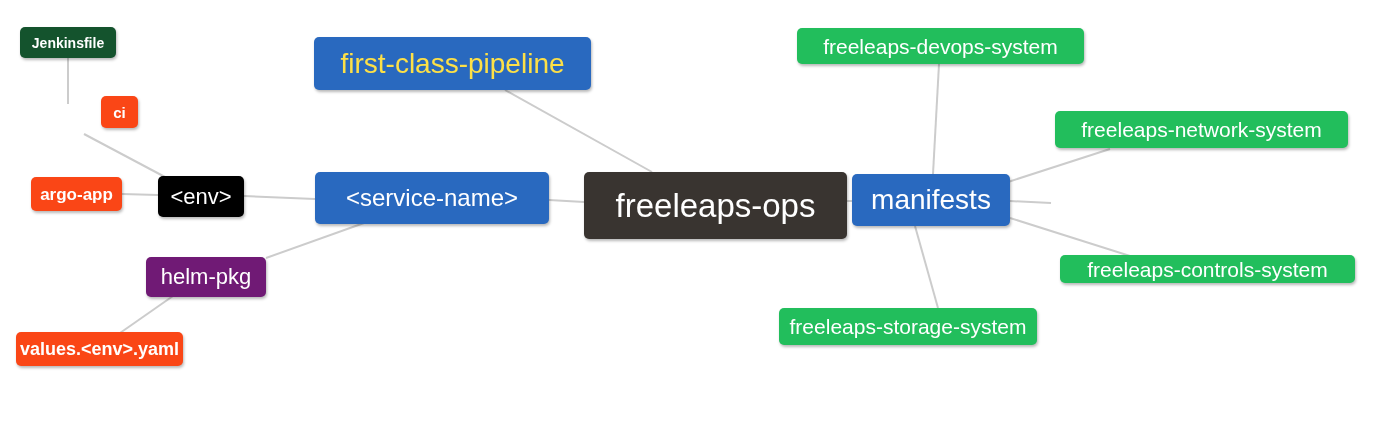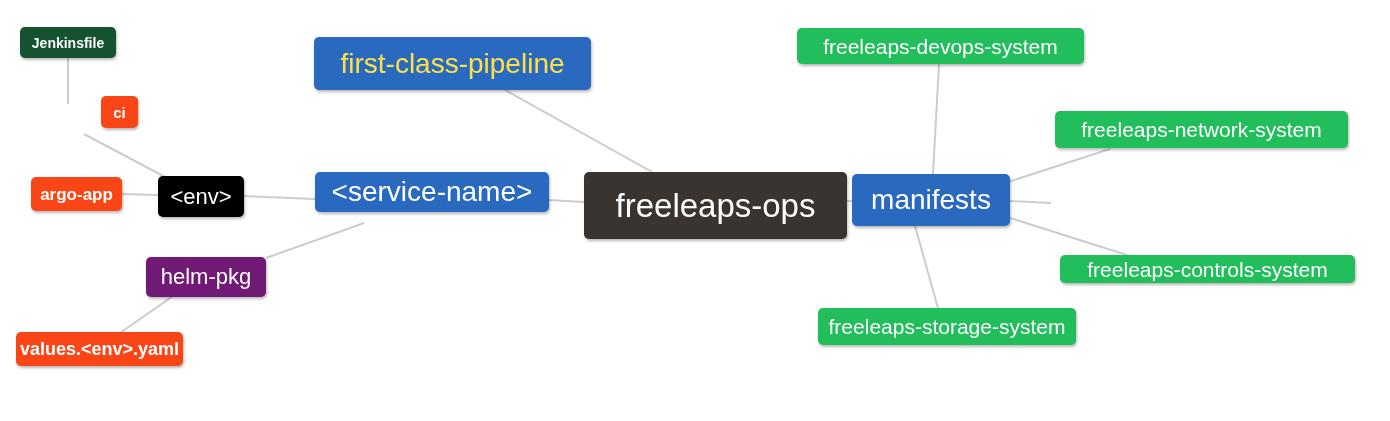--- a/index.html
+++ b/index.html
@@ -57,22 +57,22 @@
       <line x1="1008" y1="182" x2="1110" y2="149" stroke="#cccccc" stroke-width="2"></line>
       <line x1="1010" y1="201" x2="1051" y2="203" stroke="#cccccc" stroke-width="2"></line>
       <line x1="1010" y1="218" x2="1130" y2="256" stroke="#cccccc" stroke-width="2"></line>
       <line x1="915" y1="226" x2="938" y2="308" stroke="#cccccc" stroke-width="2"></line>
     </svg>
 <div class="node bold" style="left: 20px; top: 27px; width: 96px; height: 31px; font-size: 14px; background: #14532d; color: rgb(255, 255, 255);">Jenkinsfile</div>
     <div class="node bold" style="left: 53px; top: 96px; width: 37px; height: 32px; font-size: 15px; background: rgb(250, 70, 22); color: rgb(255, 255, 255); margin-left: 48px;">ci</div>
     <div class="node bold" style="left: 31px; top: 177px; width: 91px; height: 34px; font-size: 17px; background: rgb(250, 70, 22); color: rgb(255, 255, 255);">argo-app</div>
     <div class="node" style="left: 158px; top: 176px; width: 86px; height: 41px; font-size: 22px; background: #000000; color: rgb(255, 255, 255);">&lt;env&gt;</div>
     <div class="node" style="left: 314px; top: 37px; width: 277px; height: 53px; font-size: 28px; background: rgb(41, 105, 191); color: #fde047;">first-class-pipeline</div>
-    <div class="node" style="left: 315px; top: 172px; width: 234px; height: 40px; font-size: 28px; background: rgb(41, 105, 191); color: rgb(255, 255, 255);">&lt;service-name&gt;</div>
+    <div class="node" style="left: 315px; top: 172px; width: 234px; height: 52px; font-size: 24px; background: rgb(41, 105, 191); color: rgb(255, 255, 255);">&lt;service-name&gt;</div>
     <div class="node" style="left: 584px; top: 172px; width: 263px; height: 67px; font-size: 33px; background: rgb(57, 52, 48); color: rgb(255, 255, 255);">freeleaps-ops</div>
     <div class="node" style="left: 852px; top: 174px; width: 158px; height: 52px; font-size: 28px; background: rgb(41, 105, 191); color: rgb(255, 255, 255);">manifests</div>
     <div class="node" style="left: 146px; top: 257px; width: 120px; height: 40px; font-size: 22px; background: #701a75; color: rgb(255, 255, 255);">helm-pkg</div>
     <div class="node bold" style="left: 16px; top: 332px; width: 167px; height: 34px; font-size: 18px; background: rgb(250, 70, 22); color: rgb(255, 255, 255);">values.&lt;env&gt;.yaml</div>
     <div class="node" style="left: 797px; top: 28px; width: 287px; height: 36px; font-size: 21px; background: rgb(34, 190, 92); color: rgb(255, 255, 255);">freeleaps-devops-system</div>
     <div class="node" style="left: 1055px; top: 111px; width: 293px; height: 37px; font-size: 21px; background: rgb(34, 190, 92); color: rgb(255, 255, 255);">freeleaps-network-system</div>
     <div class="node" style="left: 1060px; top: 255px; width: 295px; height: 28px; font-size: 21px; background: rgb(34, 190, 92); color: rgb(255, 255, 255);">freeleaps-controls-system</div>
-    <div class="node" style="left: 818px; top: 308px; width: 258px; height: 37px; font-size: 21px; background: rgb(34, 190, 92); color: rgb(255, 255, 255);">freeleaps-storage-system</div>
+    <div class="node" style="left: 779px; top: 308px; width: 258px; height: 37px; font-size: 21px; background: rgb(34, 190, 92); color: rgb(255, 255, 255);">freeleaps-storage-system</div>
   </div>
 
 </body></html>

